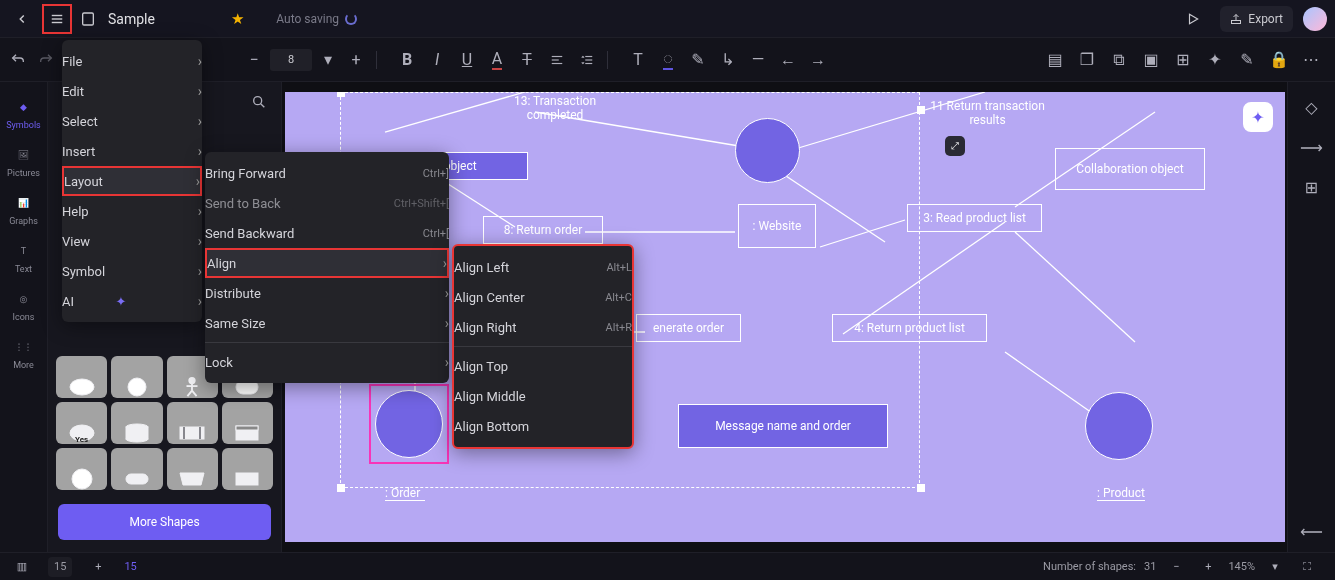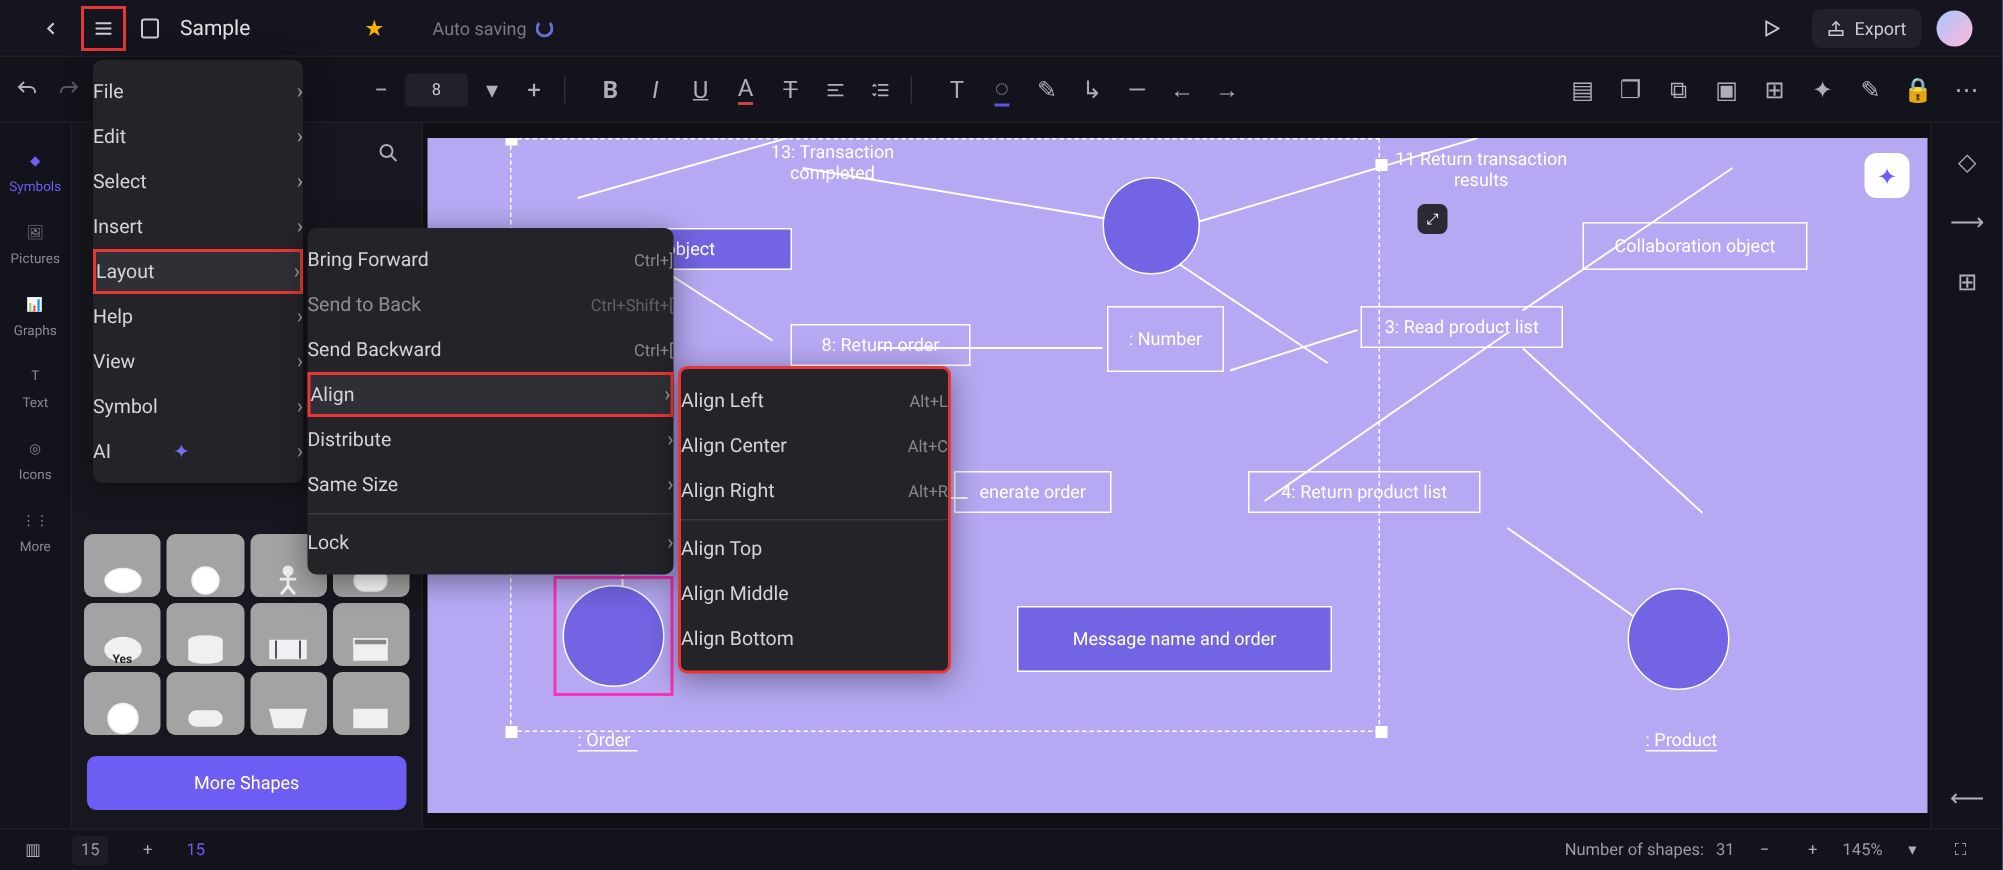--- a/index.html
+++ b/index.html
@@ -1,19 +1,19 @@
 <!DOCTYPE html>
 <html><head>
 <meta charset="utf-8">
 <style>
 * { margin: 0; padding: 0; box-sizing: border-box; font-family: -apple-system, BlinkMacSystemFont, "Segoe UI", Roboto, sans-serif; }
 body { background: #0f0f14; color: #cacad0; width: 1335px; height: 580px; overflow: hidden; position: relative; }
 
 
-.header { height: 38px; background: #151520; display: flex; align-items: center; padding: 0 20px; gap: 8px; border-bottom: 1px solid #1f1f28; }
+.header { height: 38px; background: #151520; display: flex; align-items: center; padding: 0 8px; gap: 8px; border-bottom: 1px solid #1f1f28; }
 .header-left { display: flex; align-items: center; gap: 6px; }
 .back-btn { width: 28px; height: 28px; display: flex; align-items: center; justify-content: center; cursor: pointer; }
 .hamburger-box { width: 30px; height: 30px; border: 2px solid #e83535; display: flex; align-items: center; justify-content: center; cursor: pointer; }
 .doc-icon { width: 20px; height: 20px; display: flex; align-items: center; justify-content: center; }
 .doc-title { font-size: 14px; color: #e0e0e4; margin-left: 4px; }
 .star { color: #f5b301; margin-left: 70px; font-size: 15px; }
 .autosave { color: #7a7a88; font-size: 12px; margin-left: 26px; display: flex; align-items: center; gap: 6px; }
 .spinner { width: 12px; height: 12px; border: 2px solid #6a6dcf; border-top-color: transparent; border-radius: 50%; }
 .header-right { margin-left: auto; display: flex; align-items: center; gap: 10px; }
 .play-btn,.export-btn { height: 26px; display: flex; align-items: center; gap: 6px; padding: 0 10px; background: #21212c; border-radius: 6px; font-size: 12px; cursor: pointer; }
@@ -332,26 +332,26 @@
     <line class="svg-line" x1="558" y1="242" x2="720" y2="130"></line>
     <line class="svg-line" x1="720" y1="260" x2="820" y2="330"></line>
     <line class="svg-line" x1="730" y1="140" x2="850" y2="250"></line>
     <line class="svg-line" x1="730" y1="115" x2="870" y2="20"></line>
   </svg>
 
   <div class="canvas-node" style="left:205px; top:0px; width:130px; border:none; font-size:12px;">13: Transaction completed</div>
   <div class="canvas-node" style="left:625px; top:5px; width:155px; border:none; font-size:12px;">11     Return transaction results</div>
 
   <div class="canvas-node" style="left:88px; top:60px; width:155px; height:28px; background:#7264e3;">ion object</div>
-  <div class="canvas-node" style="left:770px; top:56px; width:150px; height:32px;">Collaboration object</div>
+  <div class="canvas-node" style="left:770px; top:56px; width:150px; height:42px;">Collaboration object</div>
 
   <div class="canvas-node canvas-circle" style="left:450px; top:26px; width:65px; height:65px;"></div>
-  <div class="canvas-node" style="left:453px; top:112px; width:78px; height:44px;">: Number</div>
-
-  <div class="canvas-node" style="left:198px; top:124px; width:120px; height:28px;margin-left:44px;">8: Return order</div>
+  <div class="canvas-node" style="left:453px; top:112px; width:78px; height:44px;">: Website</div>
+
+  <div class="canvas-node" style="left:198px; top:124px; width:120px; height:28px;">8: Return order</div>
   <div class="canvas-node" style="left:622px; top:112px; width:135px; height:28px;">3: Read product list</div>
 
   <div class="canvas-node" style="left:351px; top:222px; width:105px; height:28px;">enerate order</div>
   <div class="canvas-node" style="left:547px; top:222px; width:155px; height:28px;">4: Return product list</div>
 
   <div class="canvas-node" style="left:393px; top:312px; width:210px; height:44px; background:#7264e3;">Message name and order</div>
 
   <div class="canvas-node canvas-circle" style="left:90px; top:298px; width:68px; height:68px;"></div>
   <div style="position:absolute; left:100px; top:394px; color:#fff; font-size:12px; border-bottom:1px solid #fff; width:40px;">: Order</div>
 

